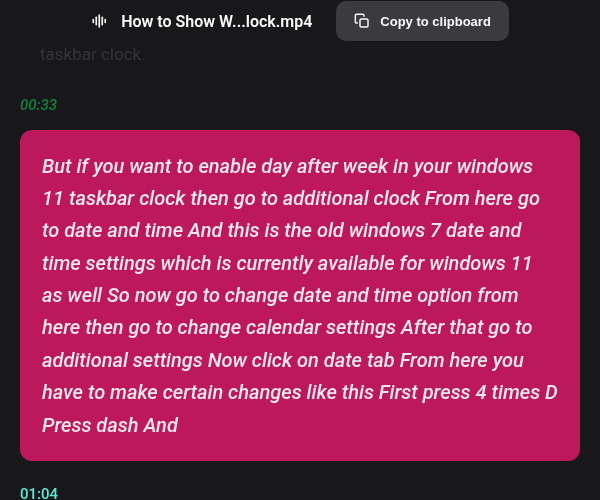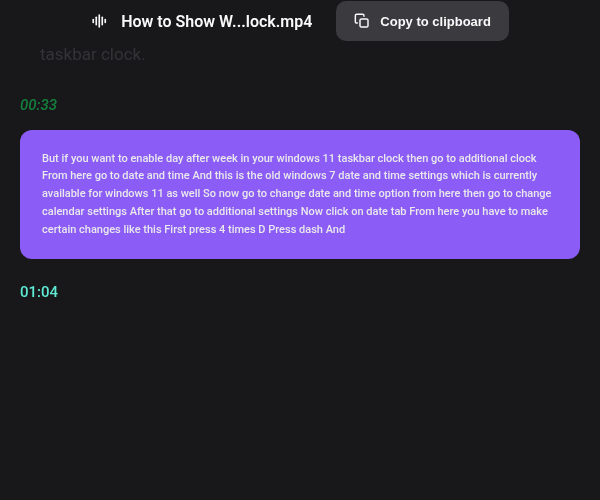--- a/index.html
+++ b/index.html
@@ -68,27 +68,28 @@
       line-height: 1.5;
     }
     .timestamp {
       color: #15803d;
       font-size: 15px;
       font-weight: 500;
       padding: 10px 0 16px 0;
       font-style: italic;
     }
     .transcript-block {
-      background: #8b5cf6;
+      background: #be185d;
       border-radius: 12px;
       padding: 20px 22px;
       color: #e9e9ec;
-      font-size: 11px;
+      font-size: 20px;
       line-height: 1.62;
       font-weight: 500;
+      font-style: italic;
     }
     .timestamp-bottom {
       color: #5eead4;
       font-size: 15px;
       font-weight: 500;
       padding: 24px 0 0 0;
     }
   </style>
 </head>
 <body>

